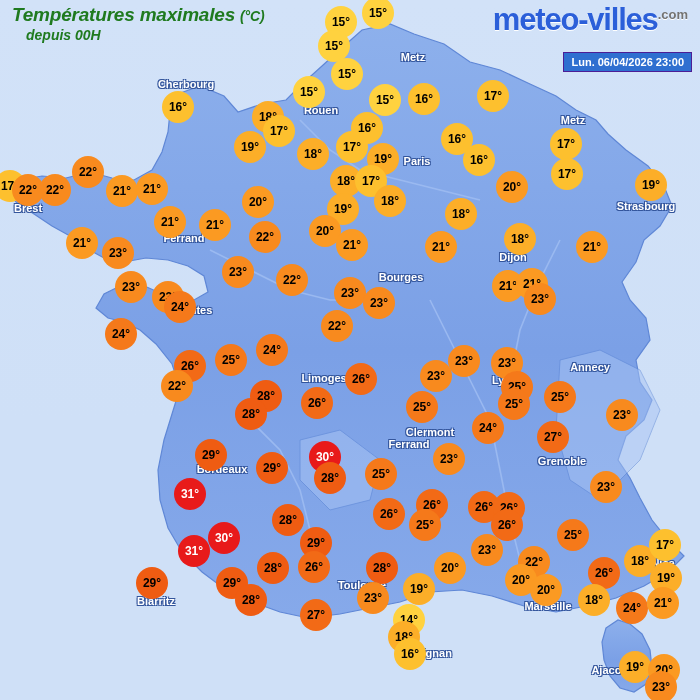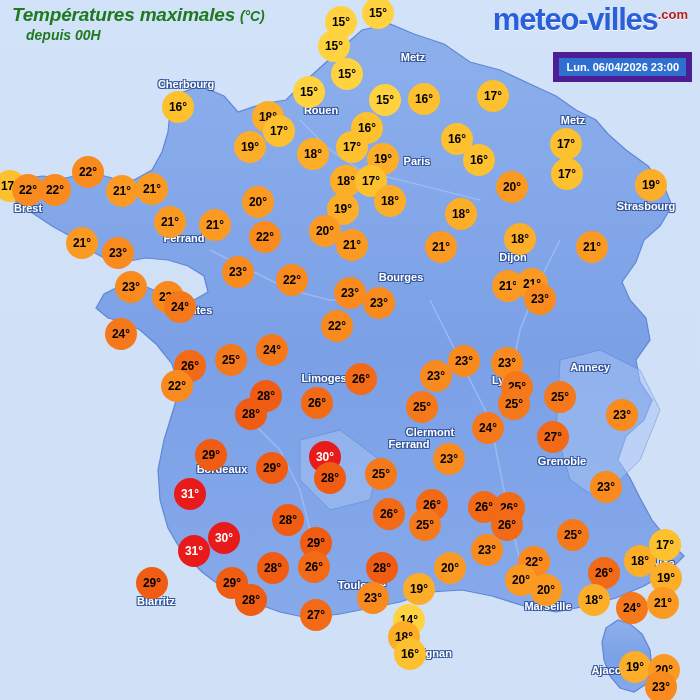--- a/index.html
+++ b/index.html
@@ -67,36 +67,36 @@
     z-index: 40;
     font-size: 31px;
     font-weight: bold;
     color: #2b5fd9;
     letter-spacing: -1.2px;
     text-shadow: 0 1px 0 #ffffff;
     white-space: nowrap;
   }
   #brand .dotcom {
     font-size: 13px;
-    color: #b91c1c;
+    color: #737373;
     letter-spacing: 0;
     vertical-align: super;
   }
 
   #datebar {
     position: absolute;
     right: 8px;
     top: 52px;
     z-index: 40;
     background: #2f6fd0;
     color: #ffffff;
     font-size: 11px;
     font-weight: bold;
     padding: 3px 7px 3px 7px;
-    border: 6px solid #4c1d95;
+    border: 1px solid #4c1d95;
     white-space: nowrap;
   }
 
   
   .city {
     position: absolute;
     z-index: 25;
     font-size: 11px;
     font-weight: bold;
     color: #ffffff;

